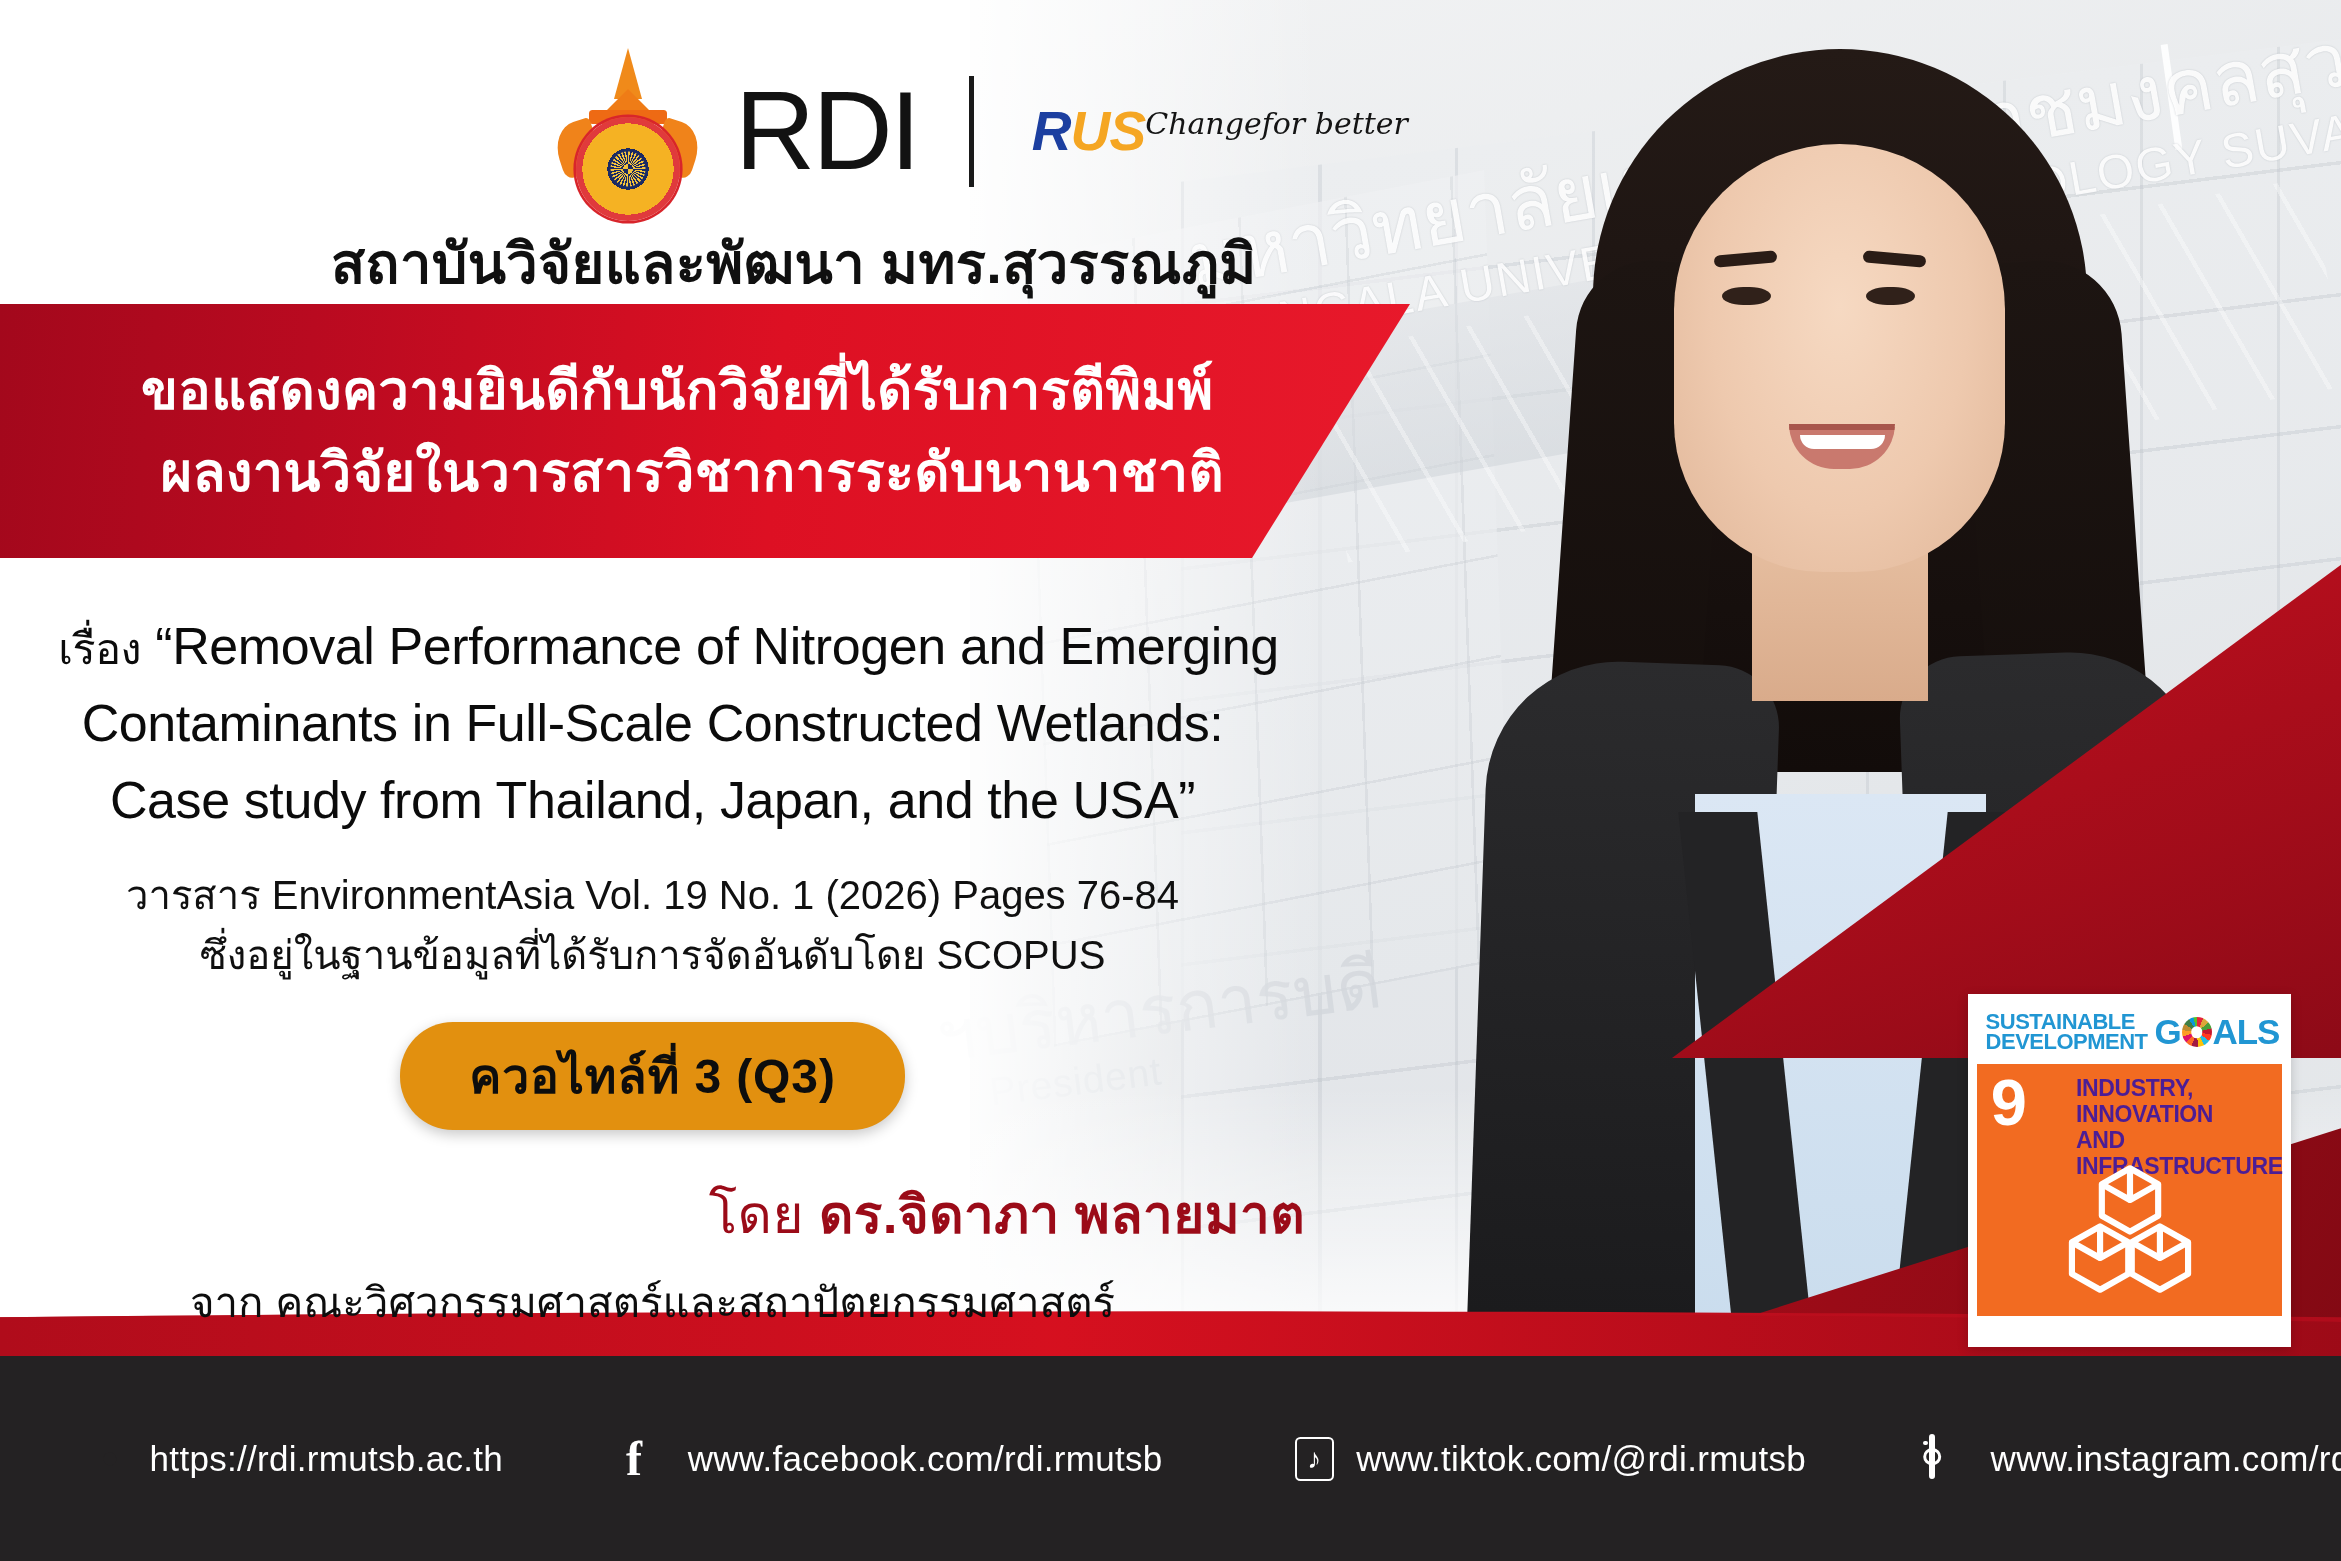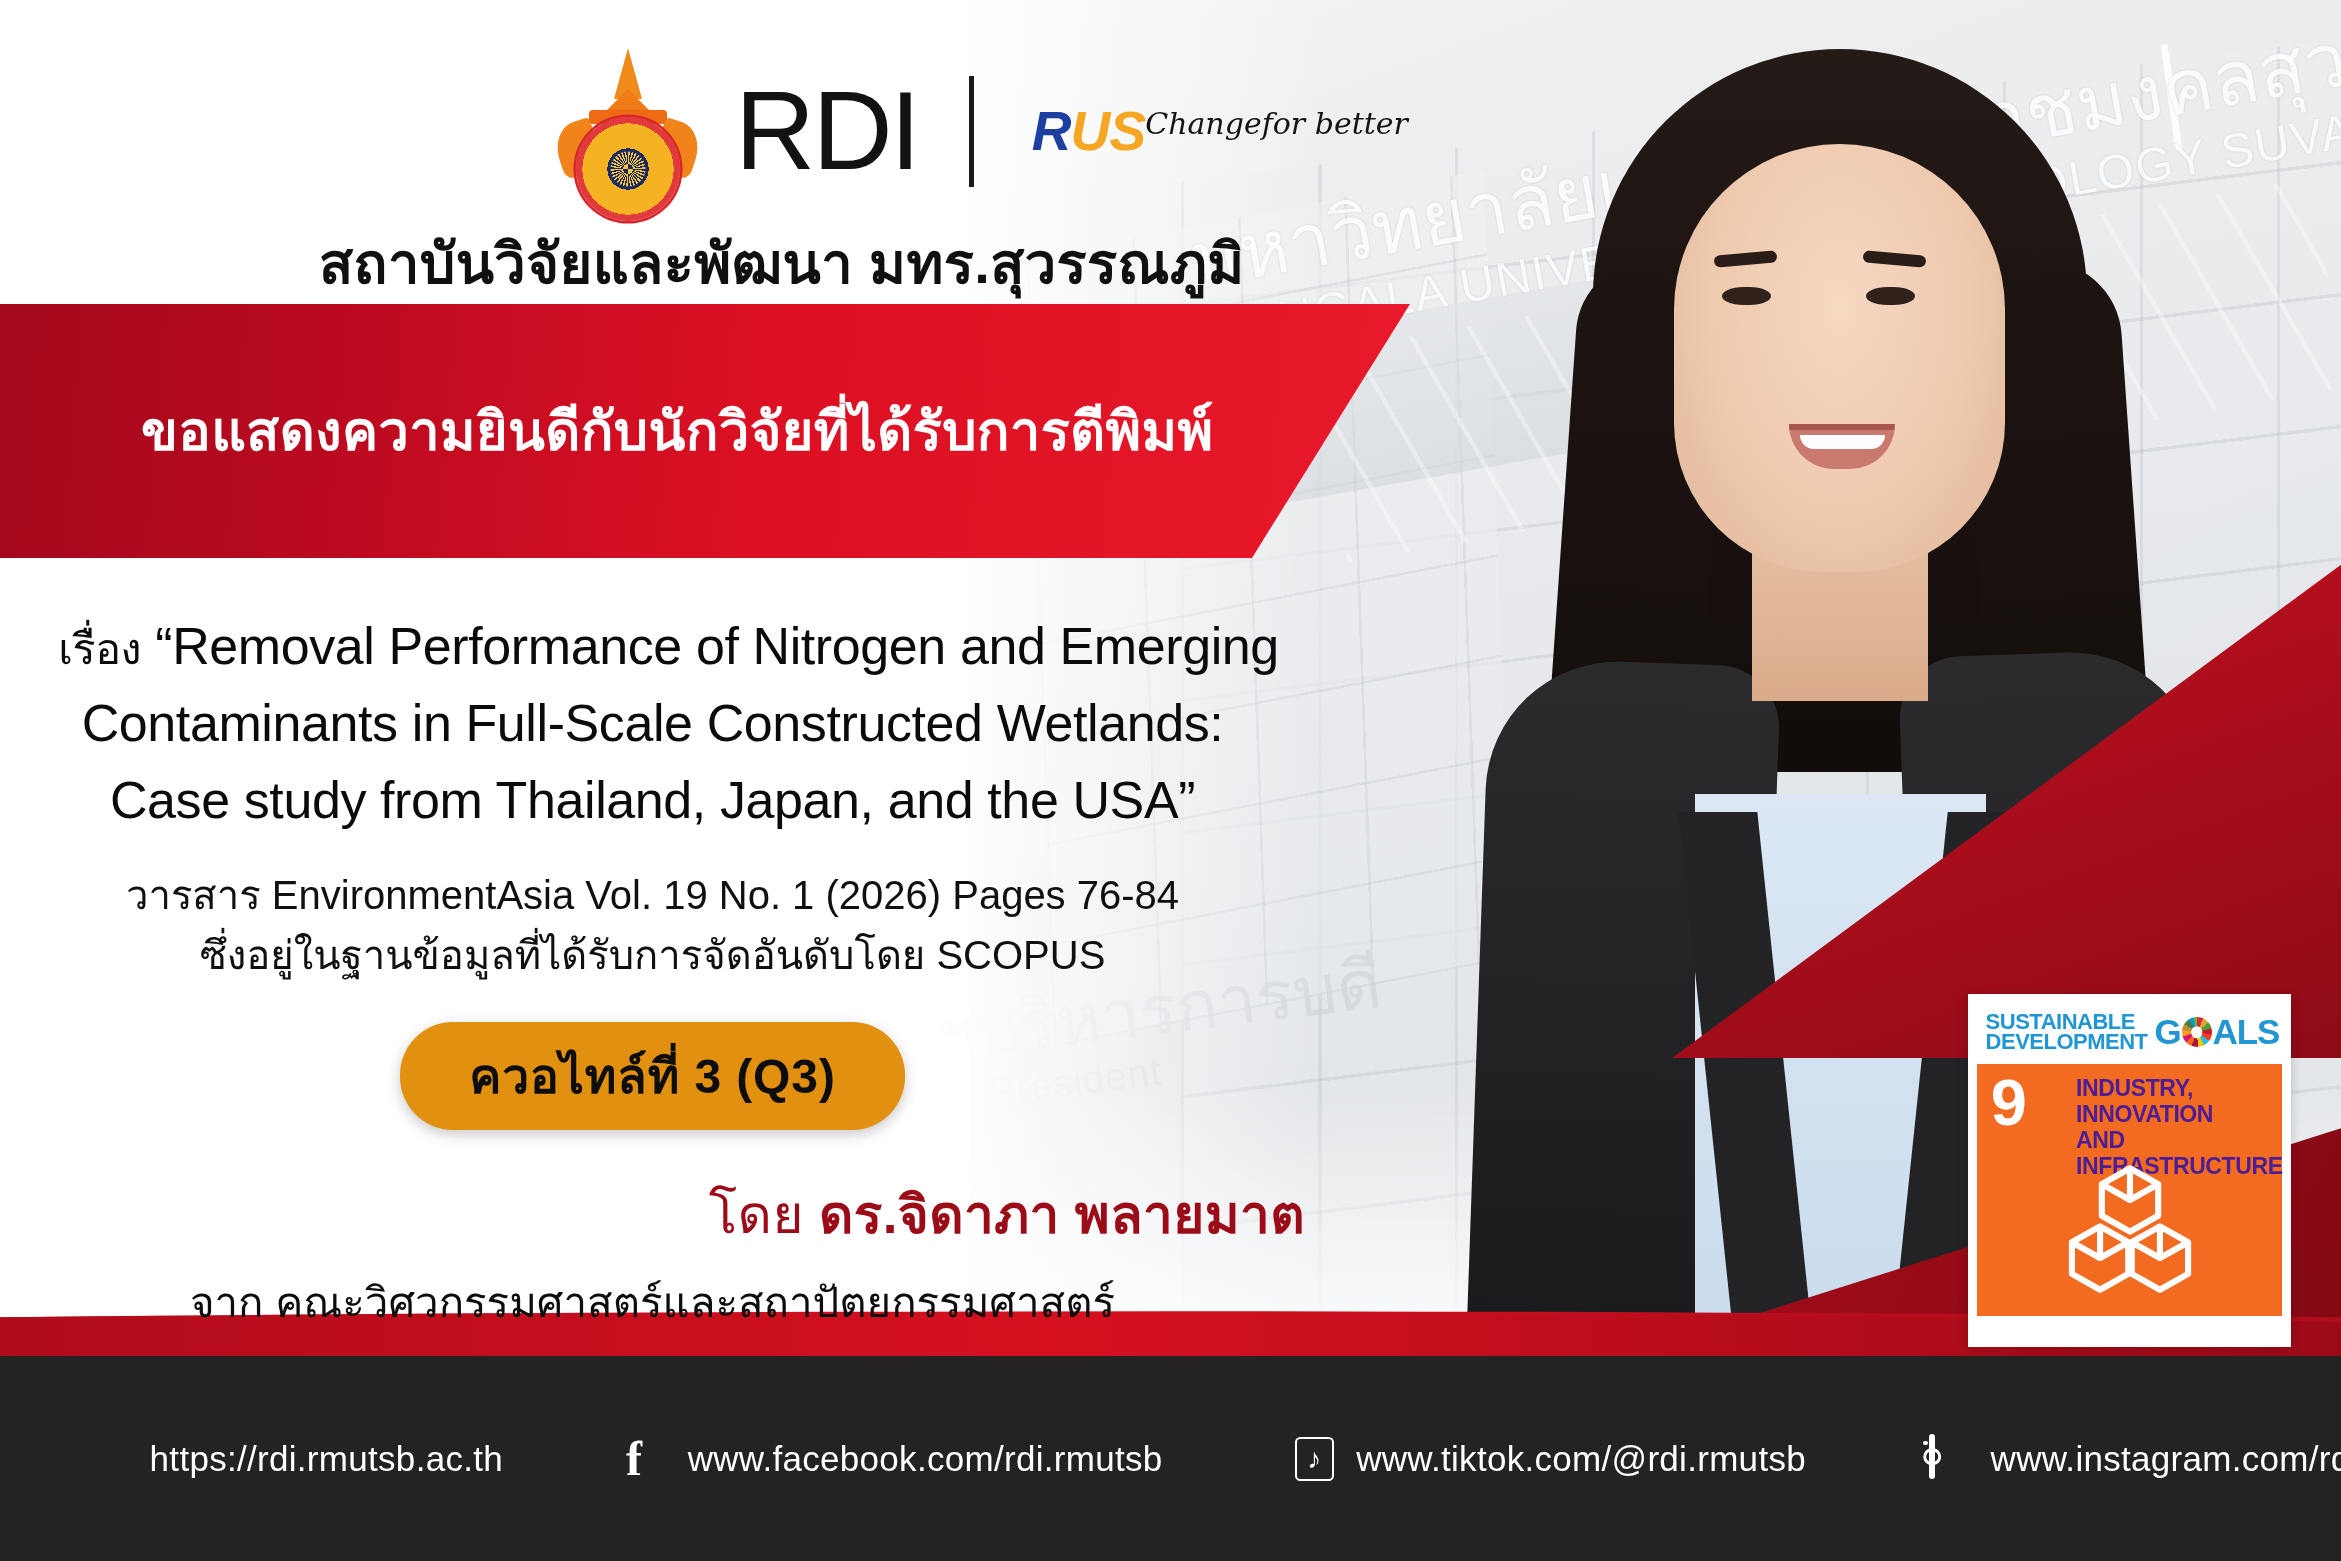--- a/index.html
+++ b/index.html
@@ -120,21 +120,21 @@
   .rdi{font-size:111px;font-weight:400;letter-spacing:-2.6px;color:#121212;line-height:.86;}
   .divider{width:4.4px;height:111px;background:#1a1a1a;margin:0 23px 0 16px;}
   .rus-block{display:flex;flex-direction:row;justify-content:center;}
   .rus{font-size:55px;font-weight:800;font-style:italic;letter-spacing:-0.9px;line-height:1;}
   .rus .r{color:#1c3fa0;}
   .rus .us{color:#f5a623;}
   .tagline{font-family:"DejaVu Serif",serif;font-style:italic;font-size:30px;color:#141414;line-height:1.05;margin-top:3.5px;}
 
   
   .inst{
-    position:absolute;left:319px;top:219px;
+    position:absolute;left:331px;top:219px;
     font-size:56px;font-weight:600;color:#101010;white-space:nowrap;letter-spacing:0.4px;
   }
 
   
   .banner{
     position:absolute;left:0;top:304px;width:1410px;height:254px;
     background:linear-gradient(95deg,#a3081c 0%,#b90a20 22%,#dd1023 55%,#e8192b 100%);
     clip-path:polygon(0 0,1410px 0,1252px 254px,0 254px);
     display:flex;flex-direction:column;justify-content:center;
     padding-left:141px;box-sizing:border-box;
@@ -369,20 +369,21 @@
       <div class="rus"><span class="r">R</span><span class="us">US</span></div>
       <div class="tagline">Change</div>
       <div class="tagline">for better</div>
     </div>
   </div>
 
   <div class="inst">สถาบันวิจัยและพัฒนา   มทร.สุวรรณภูมิ</div>
 
   <div class="banner">
     <div class="banner-line l1">ขอแสดงความยินดีกับนักวิจัยที่ได้รับการตีพิมพ์</div>
+    <div class="banner-line l2">ผลงานวิจัยในวารสารวิชาการระดับนานาชาติ</div>
   </div>
 
   <div class="content">
     <div class="title">
       <span class="prefix">เรื่อง</span>
       <span>“Removal Performance of Nitrogen and Emerging</span><br>
       <span>Contaminants in Full-Scale Constructed Wetlands:</span><br>
       <span>Case study from Thailand, Japan, and the USA”</span>
     </div>
     <div class="journal">วารสาร EnvironmentAsia  Vol. 19 No. 1 (2026) Pages 76-84</div>

